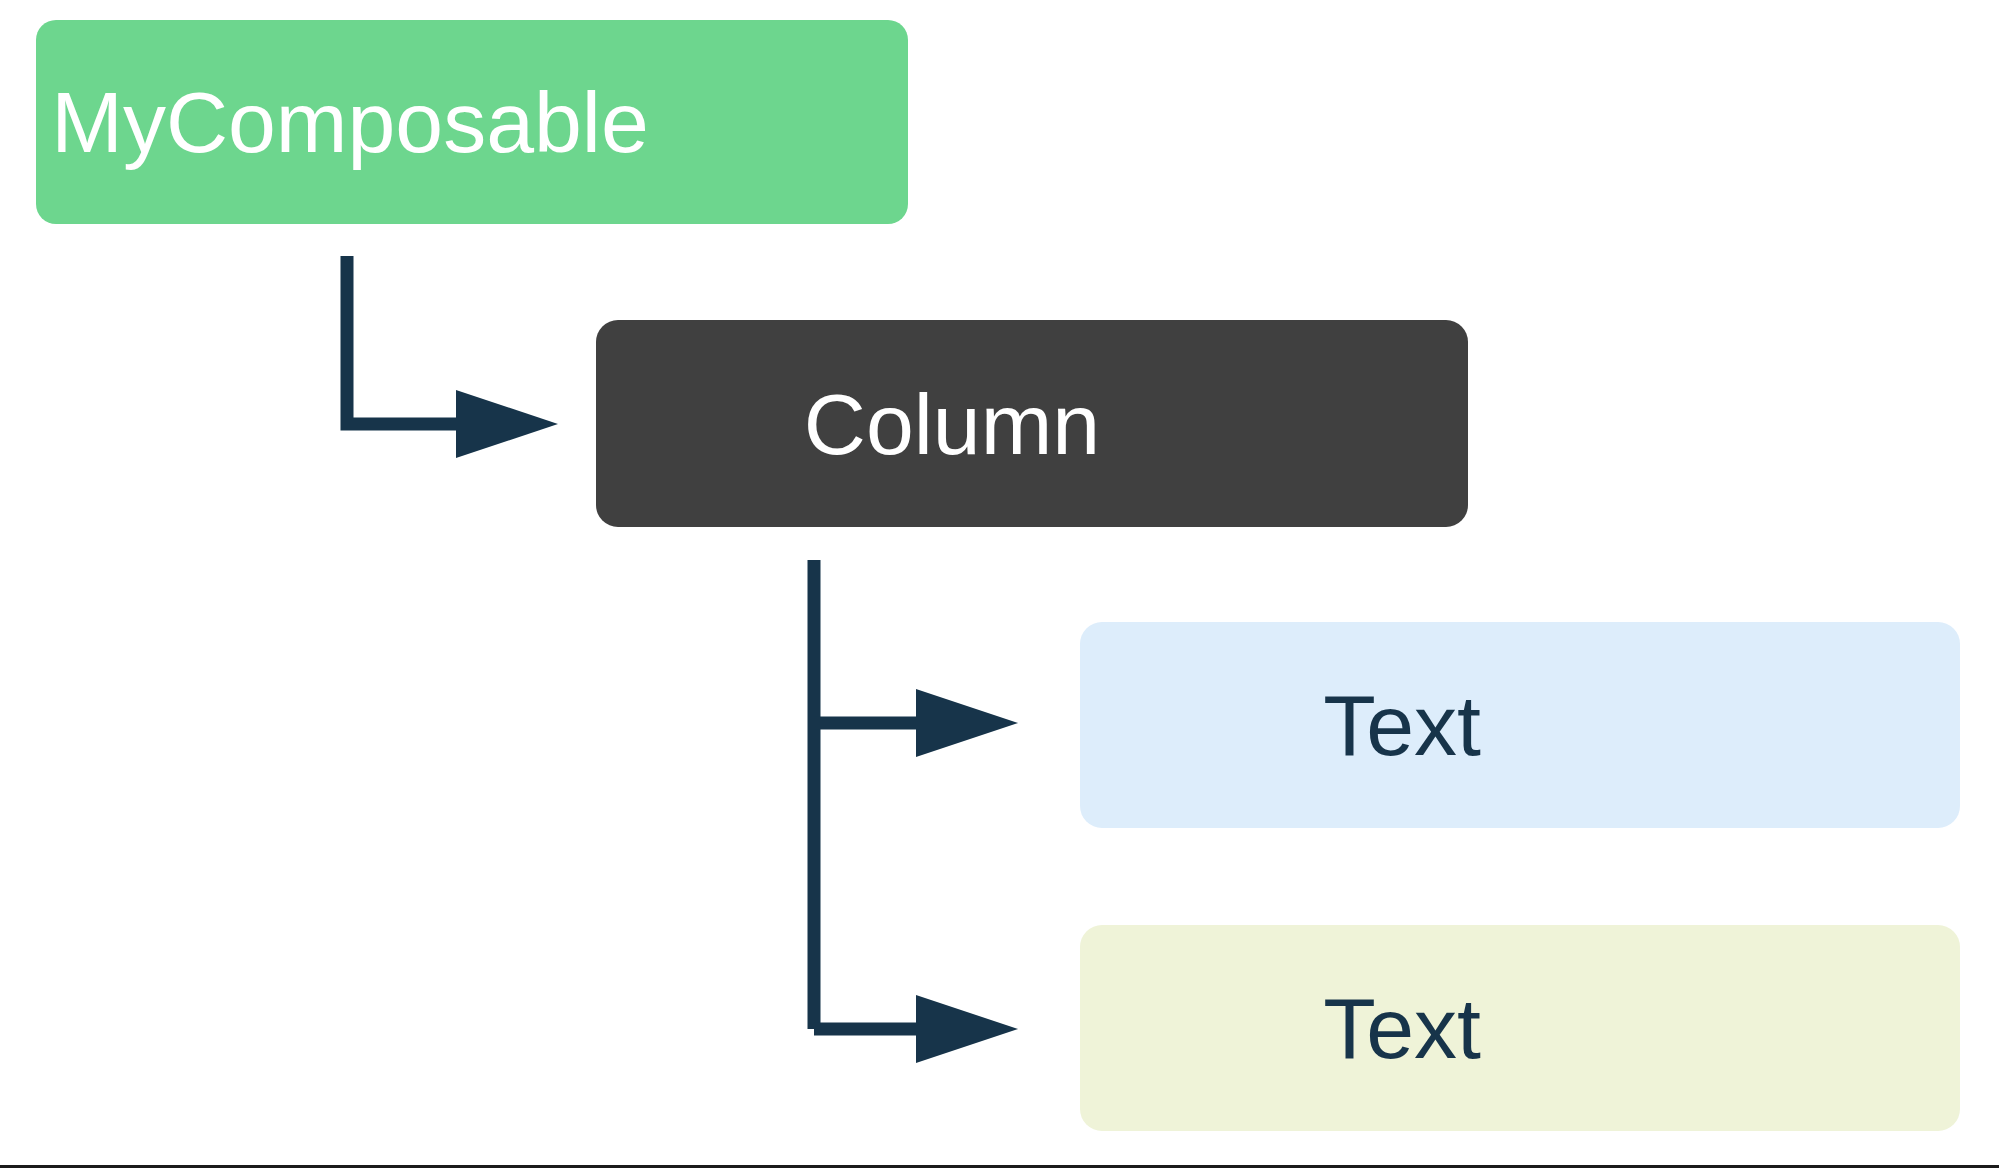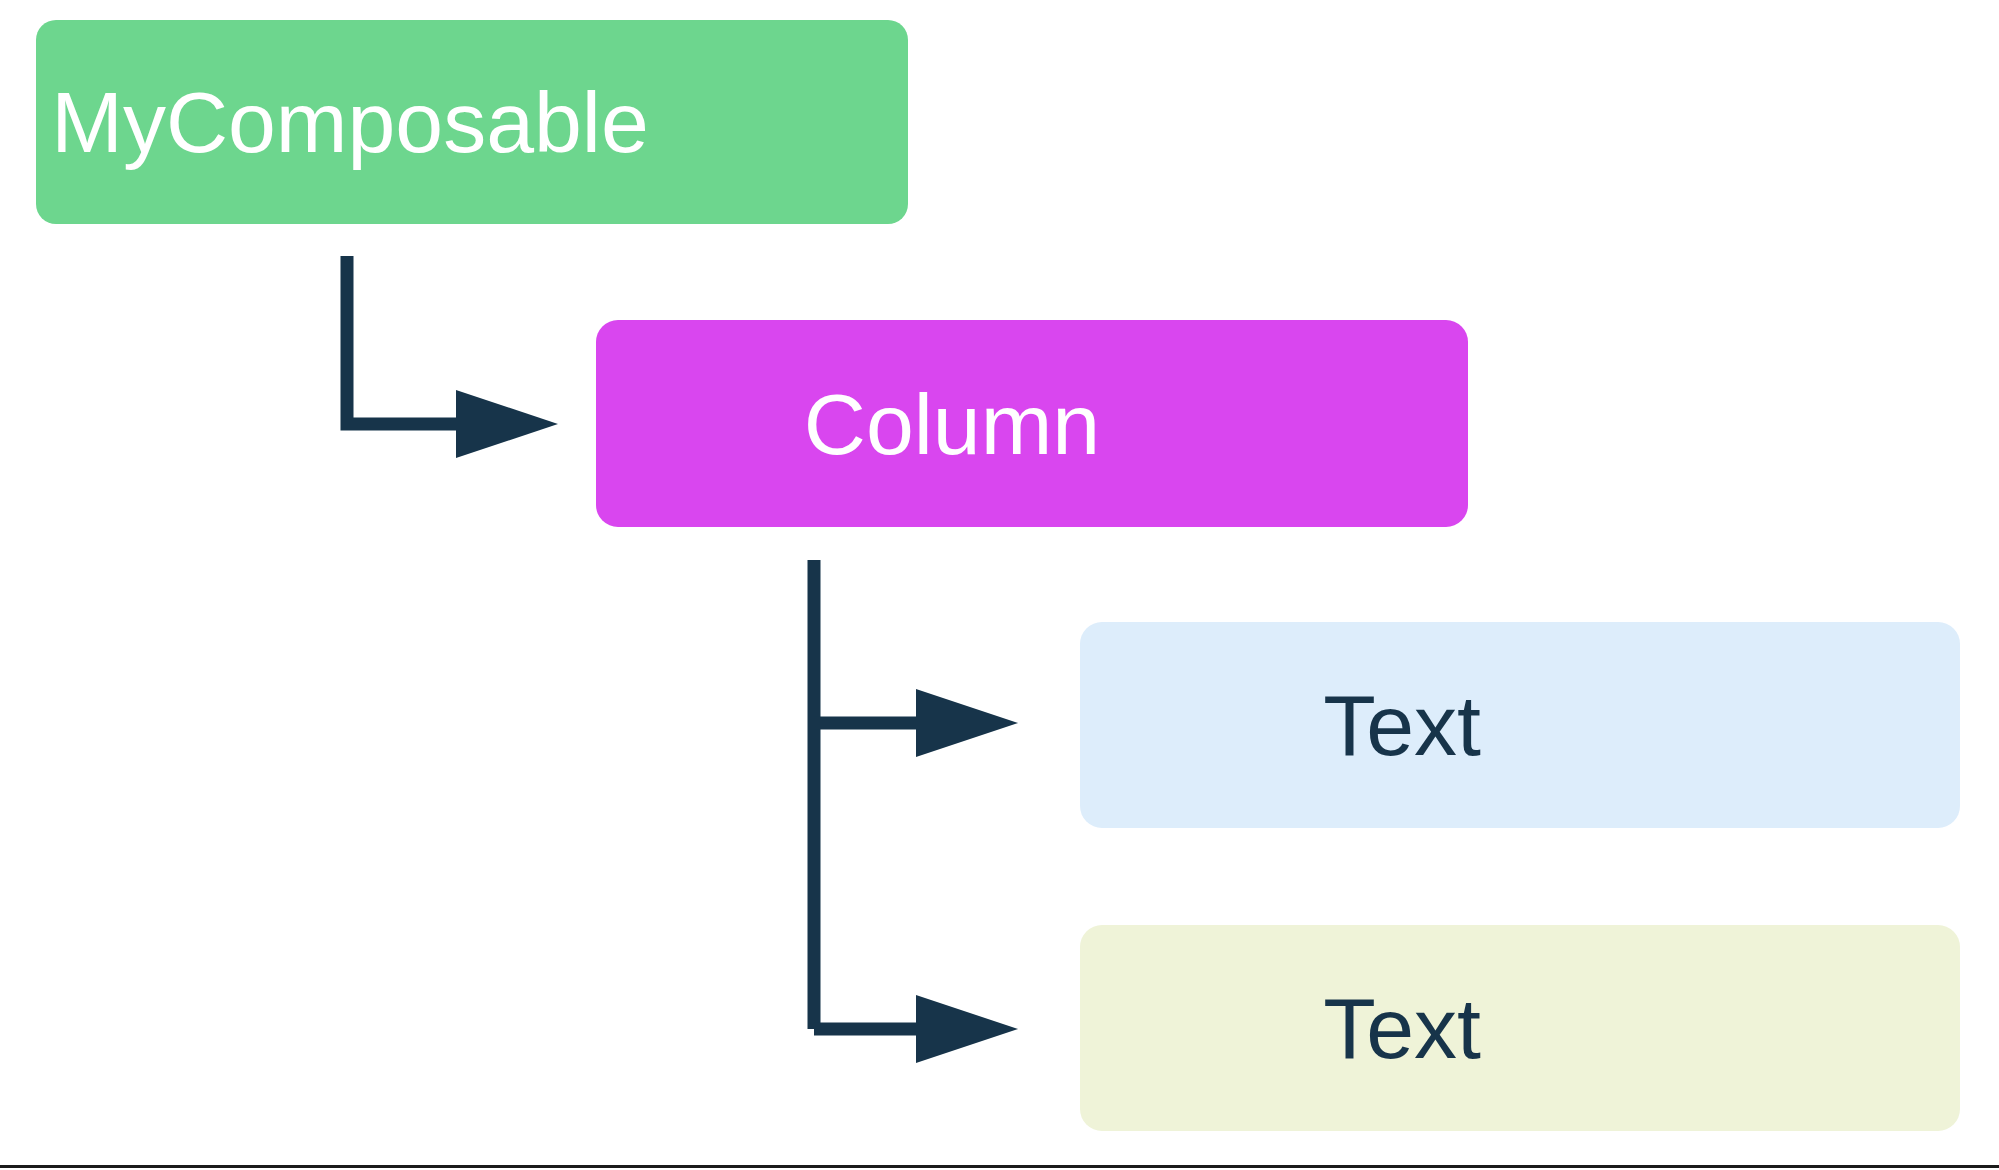--- a/index.html
+++ b/index.html
@@ -46,21 +46,21 @@
   #node-root .node-label {
     transform: translateX(-122px);
   }
 
   
   #node-column {
     left: 596px;
     top: 320px;
     width: 872px;
     height: 207px;
-    background: #d946ef;
+    background: #404040;
     color: #ffffff;
     font-size: 86px;
     border-radius: 22px;
     padding-left: 10px;
   }
   #node-column .node-label {
     transform: translateX(-85px);
   }
 
   

